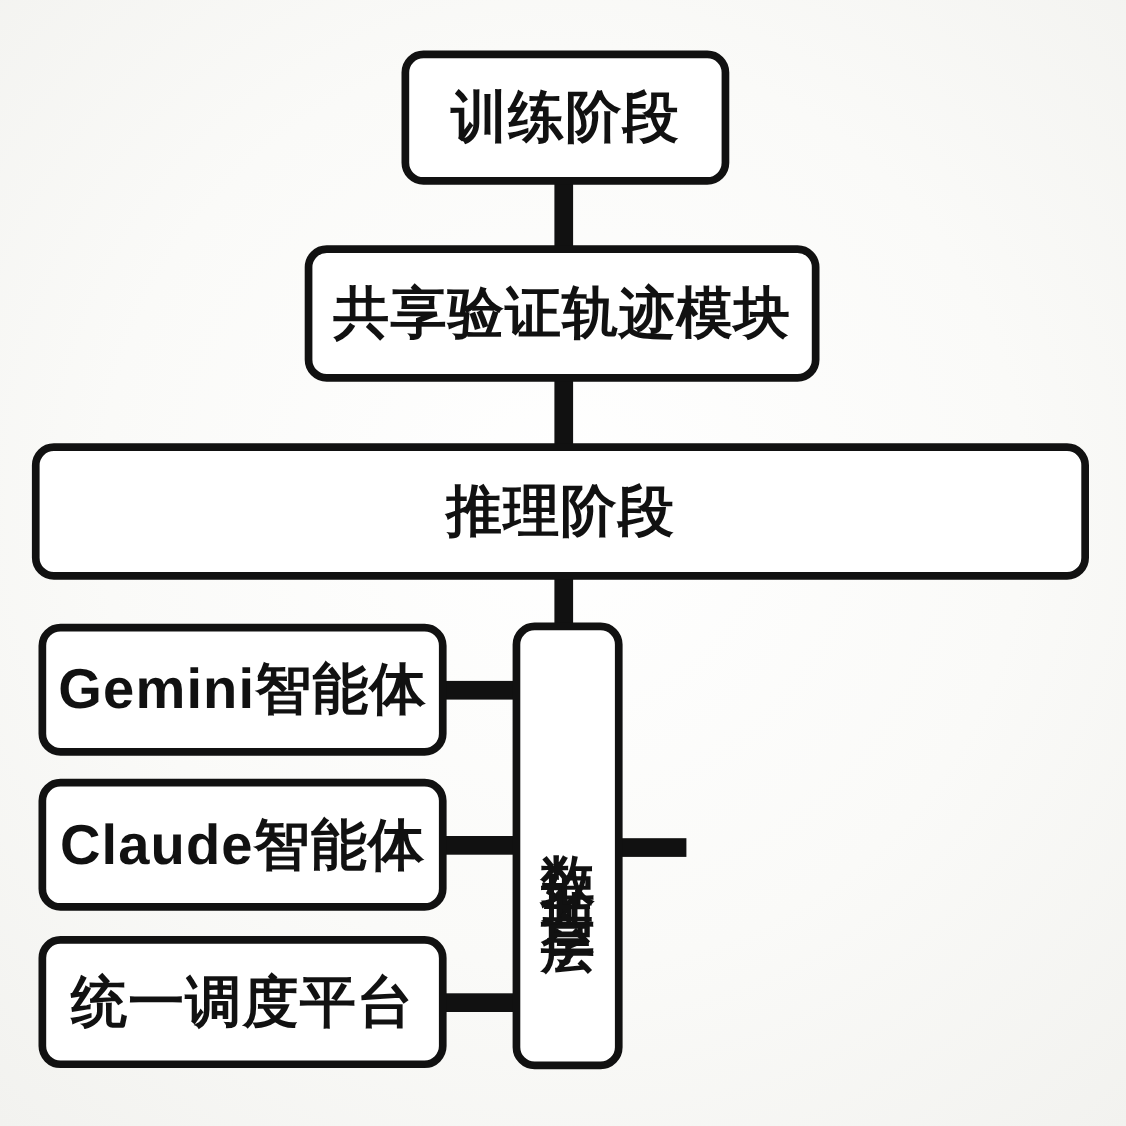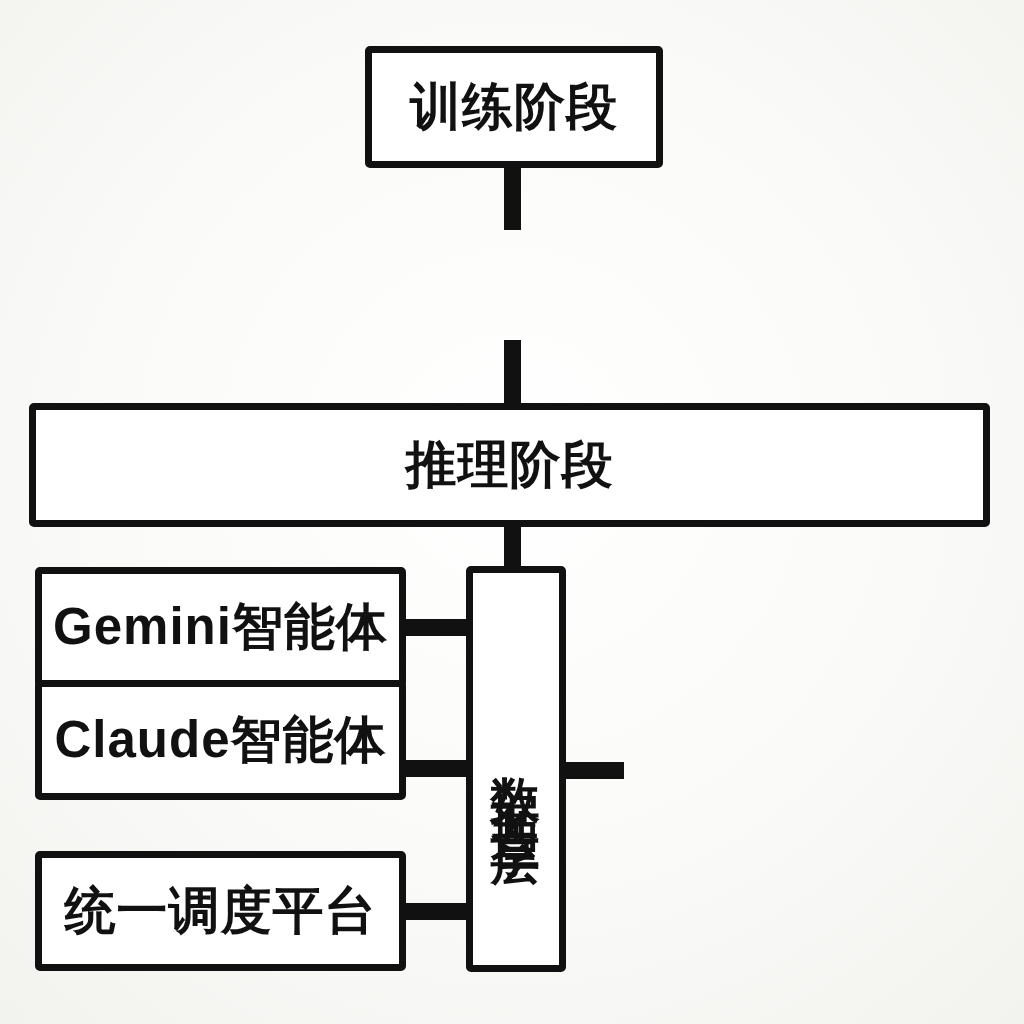--- a/index.html
+++ b/index.html
@@ -16,21 +16,21 @@
     height: 1024px;
     margin: 0 auto;
     background: radial-gradient(circle at 50% 45%, #ffffff 0%, #fafaf8 55%, #f2f2ef 100%);
     overflow: hidden;
   }
   .node {
     position: absolute;
     box-sizing: border-box;
     background: #ffffff;
     border: 7px solid #111111;
-    border-radius: 5px;
+    border-radius: 20px;
     display: flex;
     align-items: center;
     justify-content: center;
     color: #111111;
     font-weight: 700;
     font-size: 51px;
     letter-spacing: 1px;
     white-space: nowrap;
     z-index: 2;
     text-align: center;
@@ -45,21 +45,21 @@
   .edge {
     position: absolute;
     background: #111111;
     z-index: 1;
   }
   
   #node-training     { left: 365px; top: 46px;  width: 298px; height: 122px; }
   #node-shared-trace { left: 277px; top: 223px; width: 468px; height: 124px; }
   #node-inference    { left: 29px;  top: 403px; width: 961px; height: 124px; }
   #node-gemini       { left: 35px;  top: 567px; width: 371px; height: 120px; }
-  #node-claude       { left: 35px;  top: 680px; width: 371px; height: 120px; }
+  #node-claude       { left: 35px;  top: 708px; width: 371px; height: 120px; }
   #node-opensource   { left: 35px;  top: 851px; width: 371px; height: 120px; }
   #node-data-layer   { left: 466px; top: 566px; width: 100px; height: 406px; }
   #node-platform     { left: 617px; top: 708px; width: 375px; height: 124px; }
   
   #edge-training-shared   { left: 504px; top: 162px; width: 17px; height: 68px; }
   #edge-shared-inference  { left: 504px; top: 340px; width: 17px; height: 70px; }
   #edge-inference-data    { left: 504px; top: 521px; width: 17px; height: 52px; }
   #edge-gemini-data       { left: 400px; top: 619px; width: 74px; height: 17px; }
   #edge-claude-data       { left: 400px; top: 760px; width: 74px; height: 17px; }
   #edge-opensource-data   { left: 400px; top: 903px; width: 74px; height: 17px; }
@@ -73,20 +73,21 @@
   <div class="edge" id="edge-training-shared"></div>
   <div class="edge" id="edge-shared-inference"></div>
   <div class="edge" id="edge-inference-data"></div>
   <div class="edge" id="edge-gemini-data"></div>
   <div class="edge" id="edge-claude-data"></div>
   <div class="edge" id="edge-opensource-data"></div>
   <div class="edge" id="edge-data-platform"></div>
 
   <div class="node" id="node-training">训练阶段</div>
 
+  <div class="node" id="node-shared-trace">共享验证轨迹模块</div>
 
   <div class="node" id="node-inference">推理阶段</div>
 
   <div class="node" id="node-gemini">Gemini智能体</div>
 
   <div class="node" id="node-claude">Claude智能体</div>
 
   <div class="node" id="node-opensource">统一调度平台</div>
 
   <div class="node vertical" id="node-data-layer">数据共享层</div>

